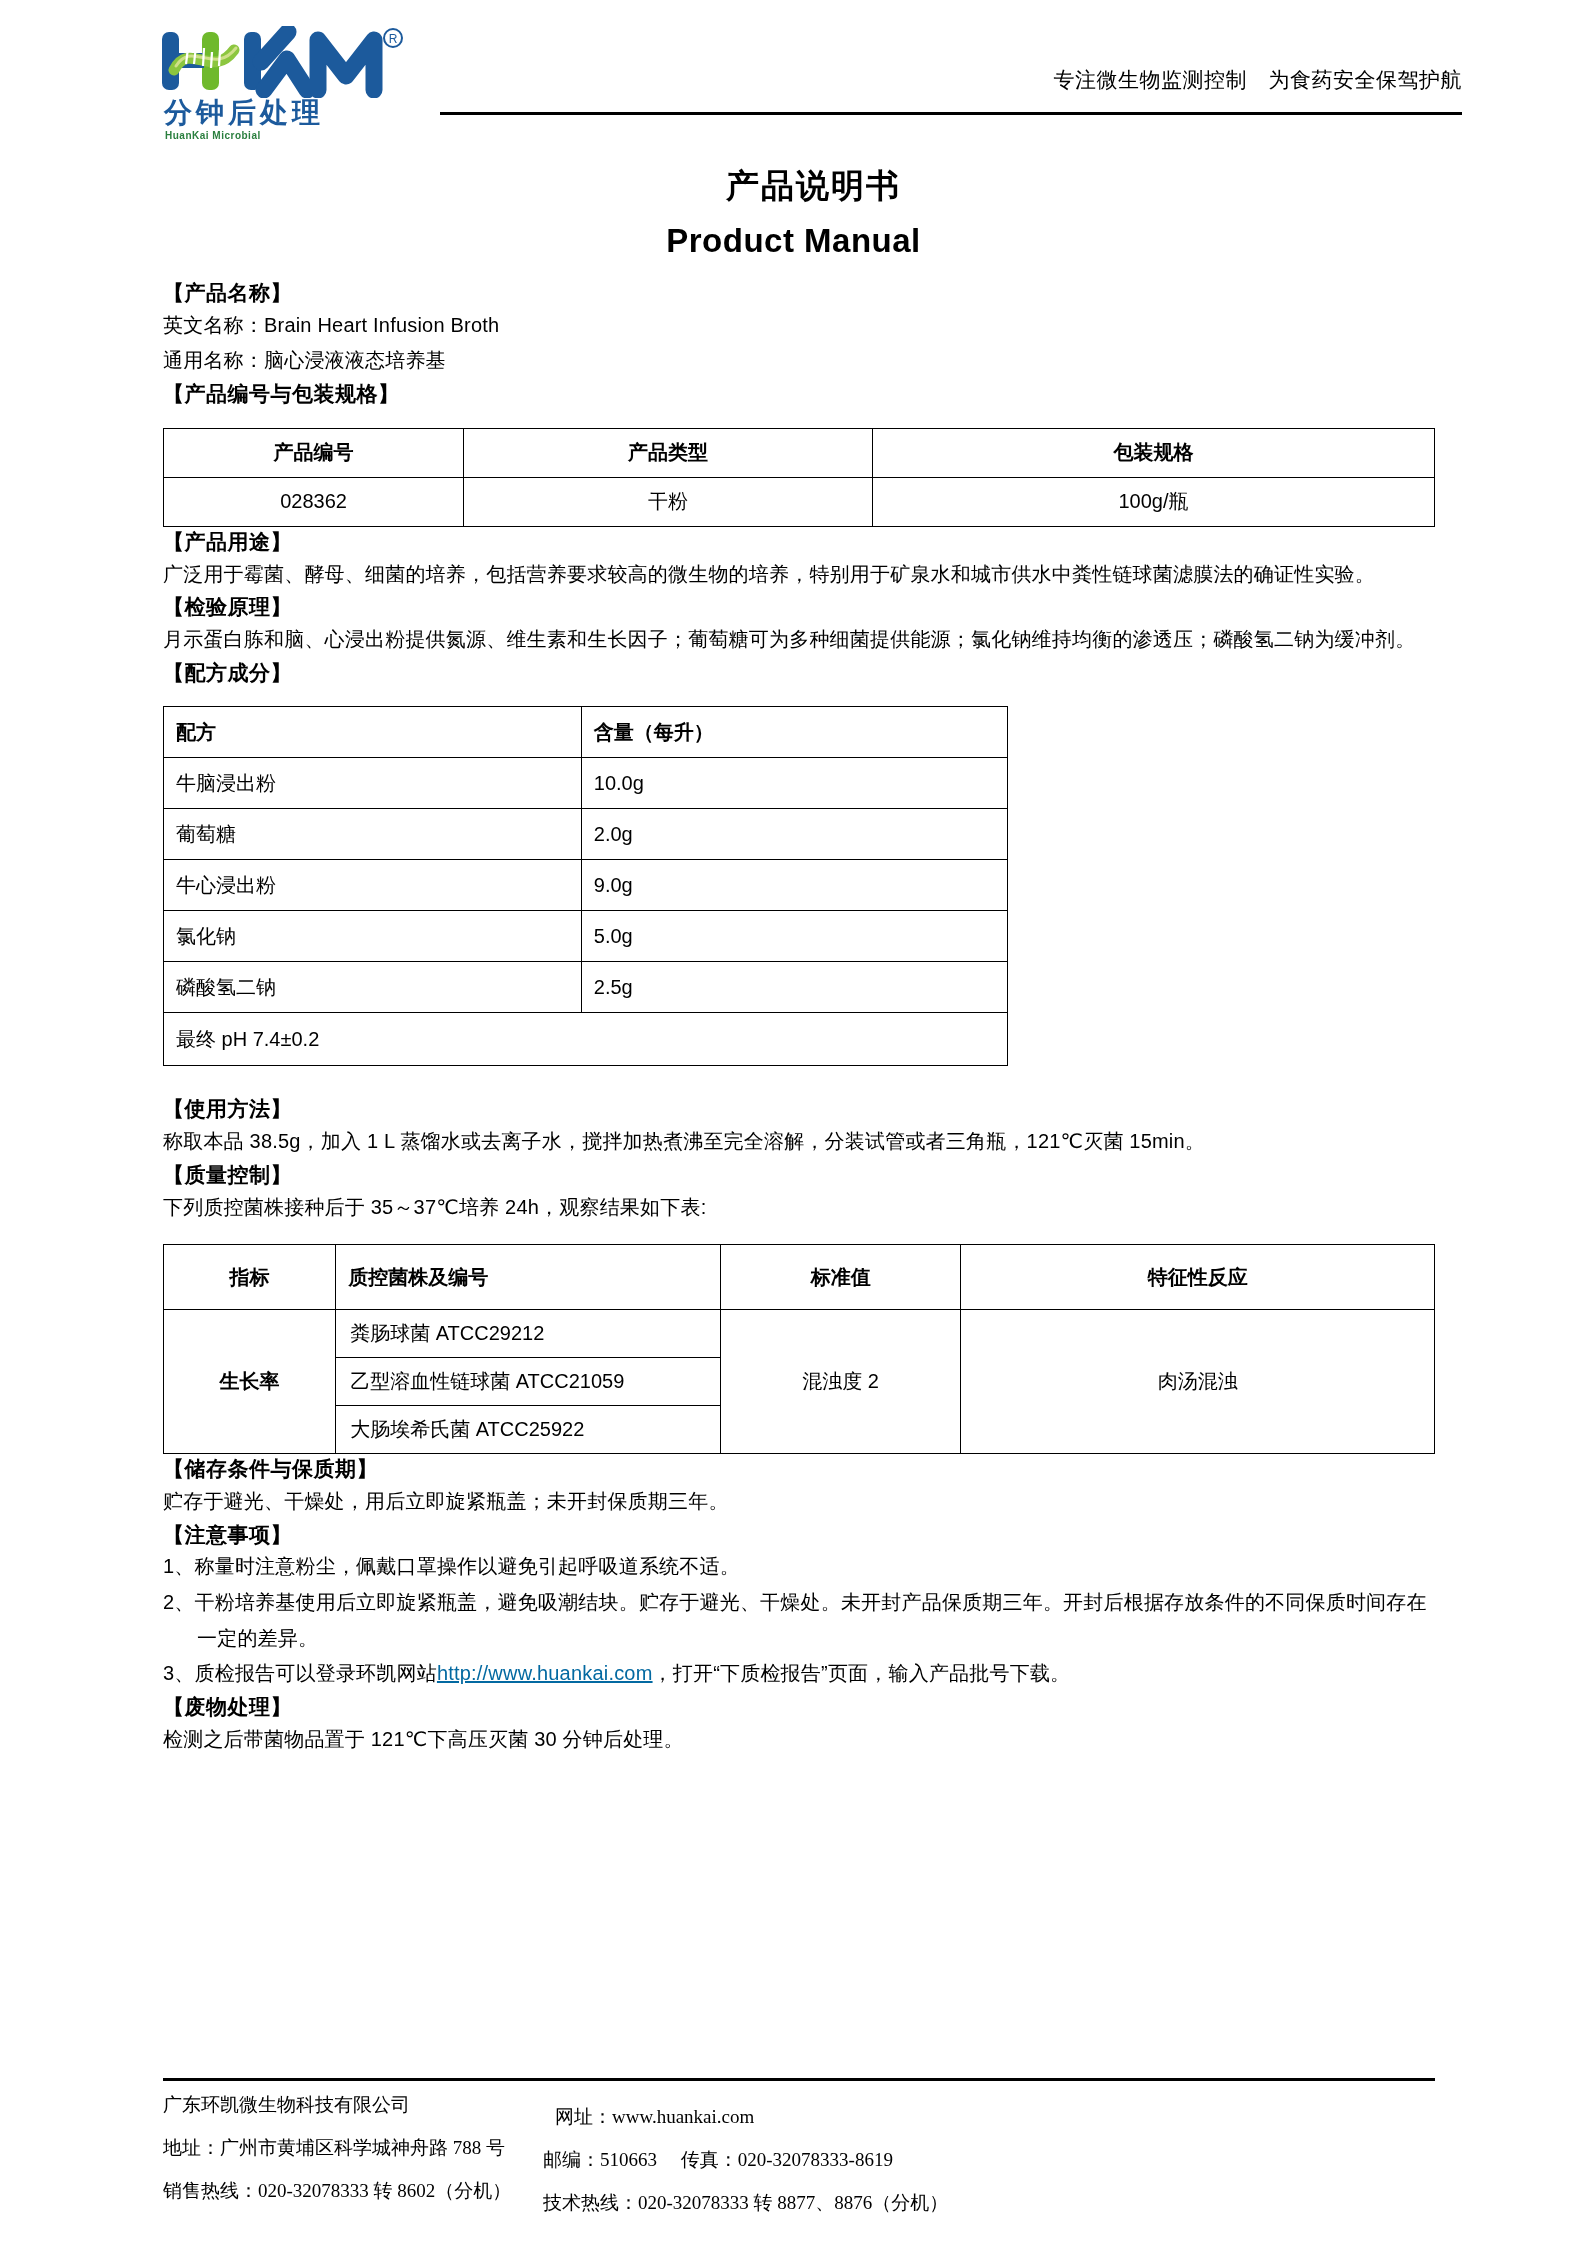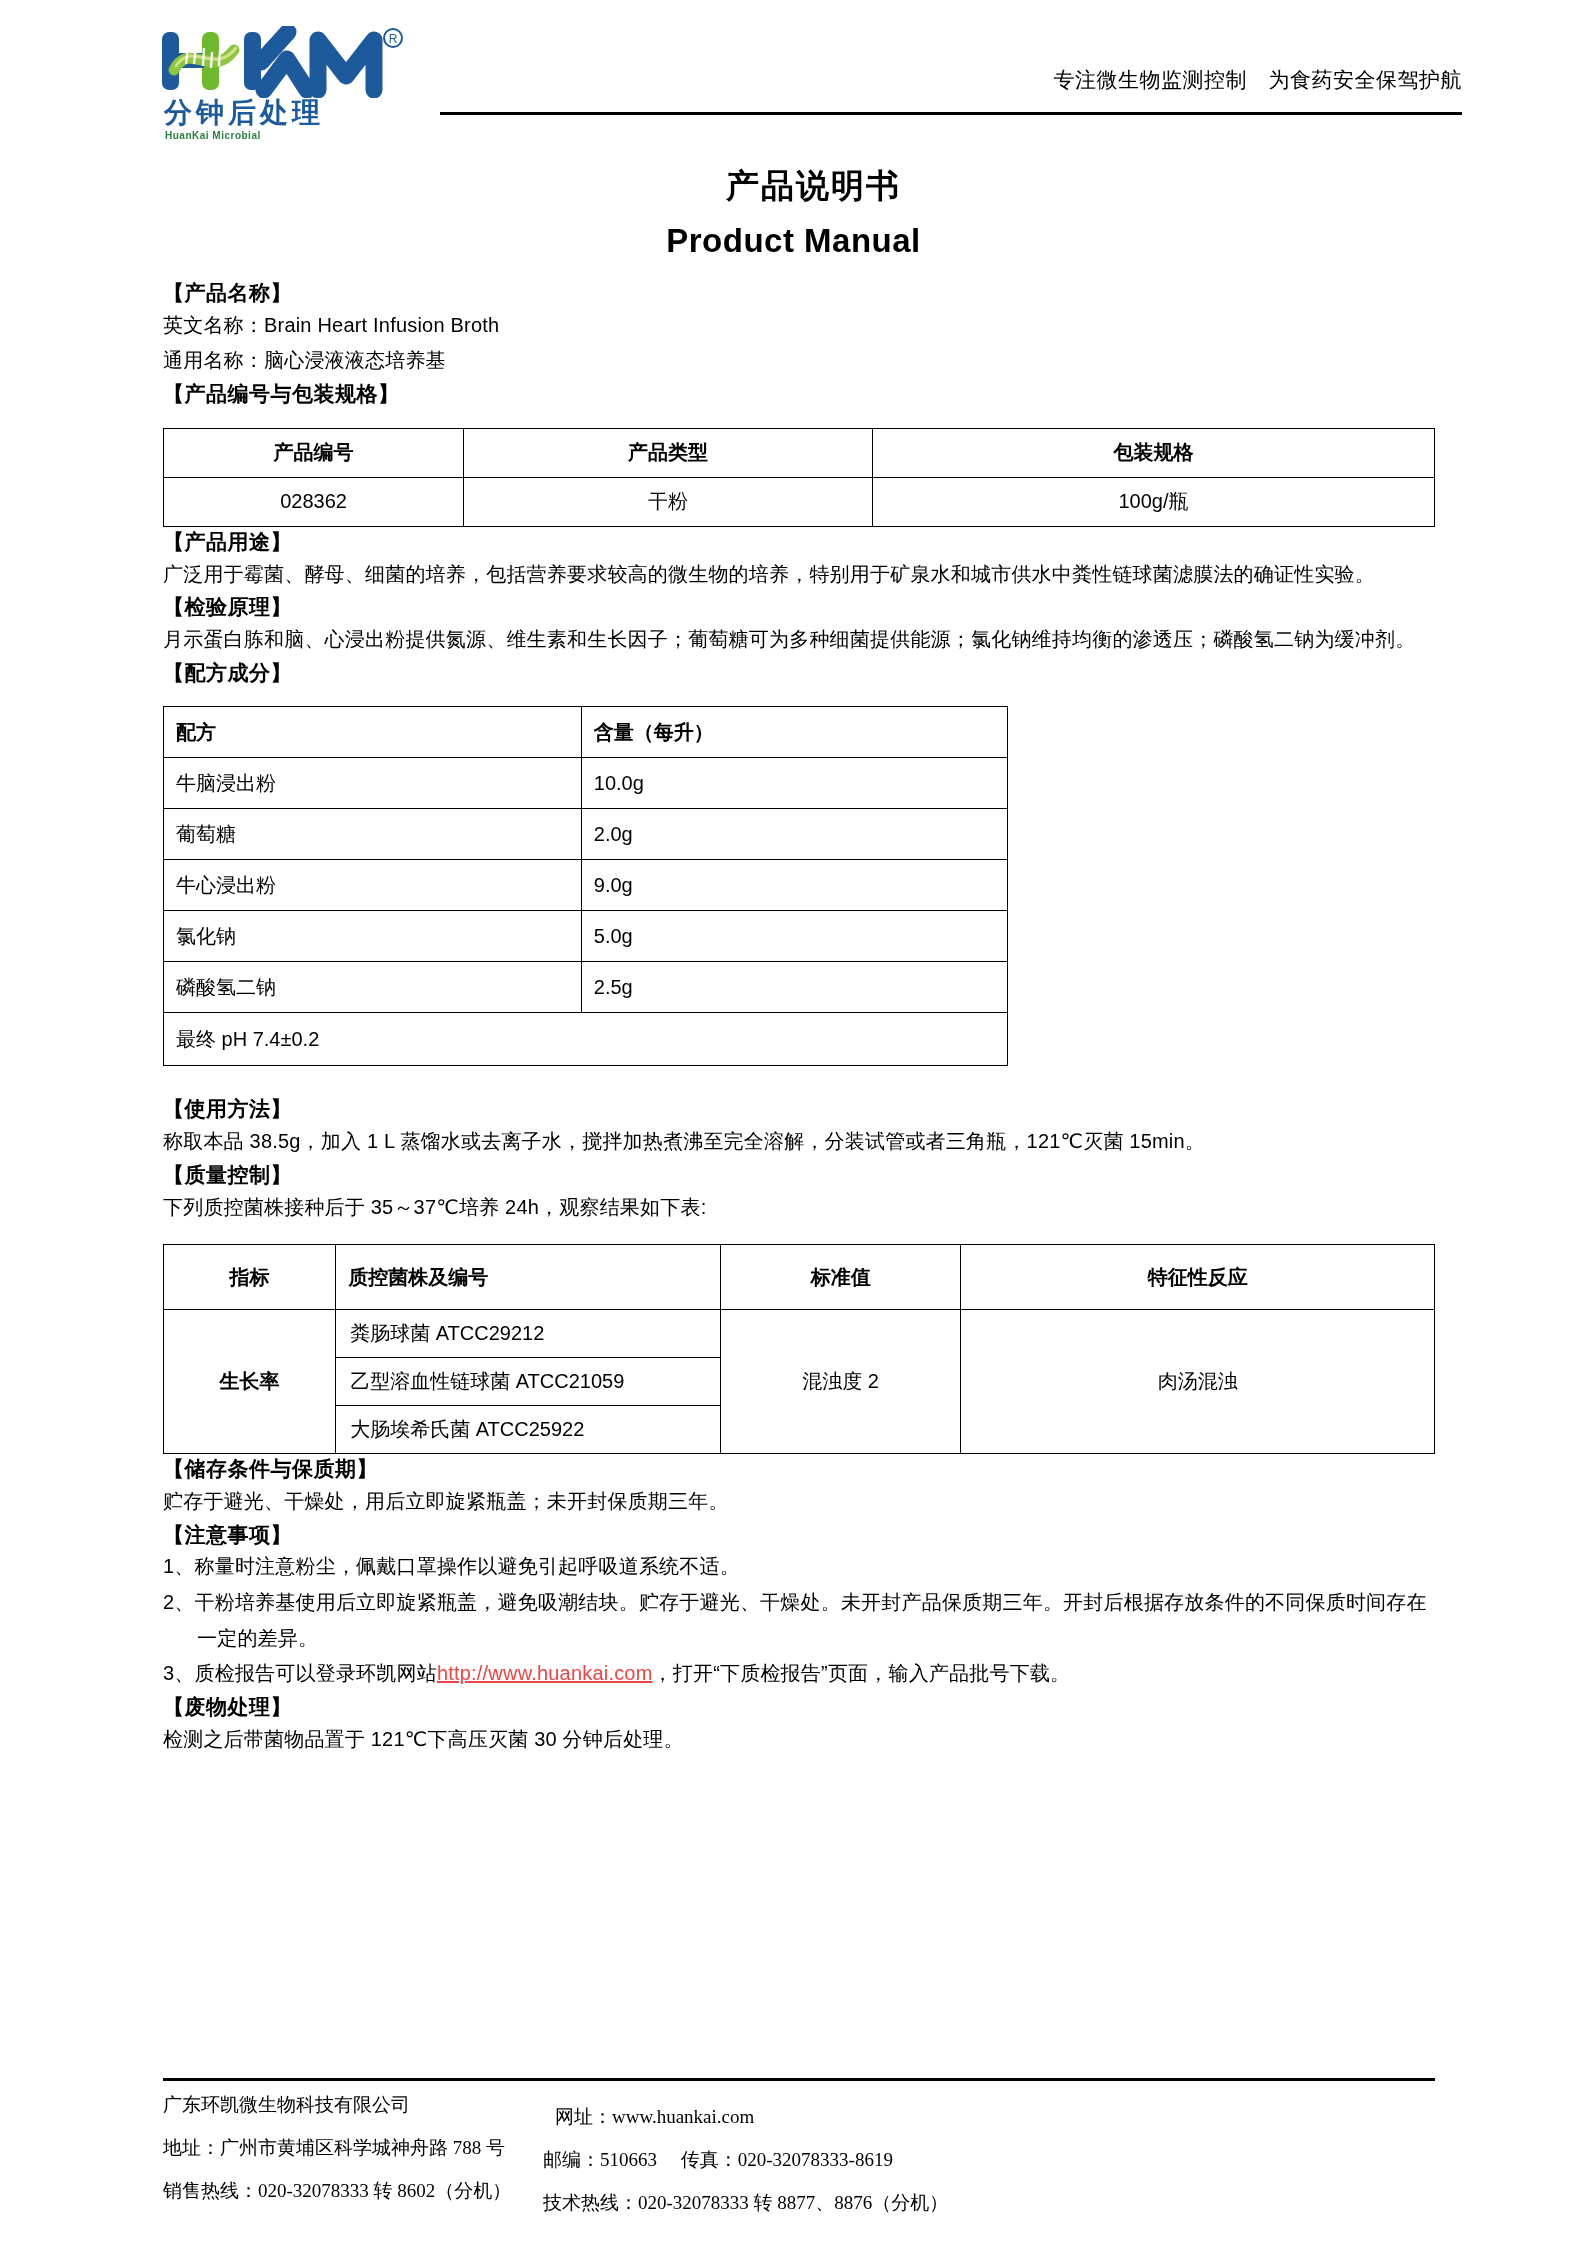--- a/index.html
+++ b/index.html
@@ -163,21 +163,21 @@
   .tbl-qc { width: 1272px; margin-top: 10px; }
   .tbl-qc th { height: 50px; }
   .tbl-qc .q1 { width: 160px; text-align: center; }
   .tbl-qc .q2 { width: 385px; text-align: left; }
   .tbl-qc .q3 { width: 235px; text-align: center; }
   .tbl-qc .q4 { width: 492px; text-align: center; }
   .tbl-qc td.strain { text-align: left; height: 33px; padding-left: 14px; }
   .tbl-qc td.idx { text-align: center; font-weight: bold; }
 
   .link {
-    color: #ef4444;
+    color: #0369a1;
     text-decoration: underline;
   }
 
   
   .footer {
     position: absolute;
     left: 163px;
     top: 2078px;
     width: 1272px;
   }

